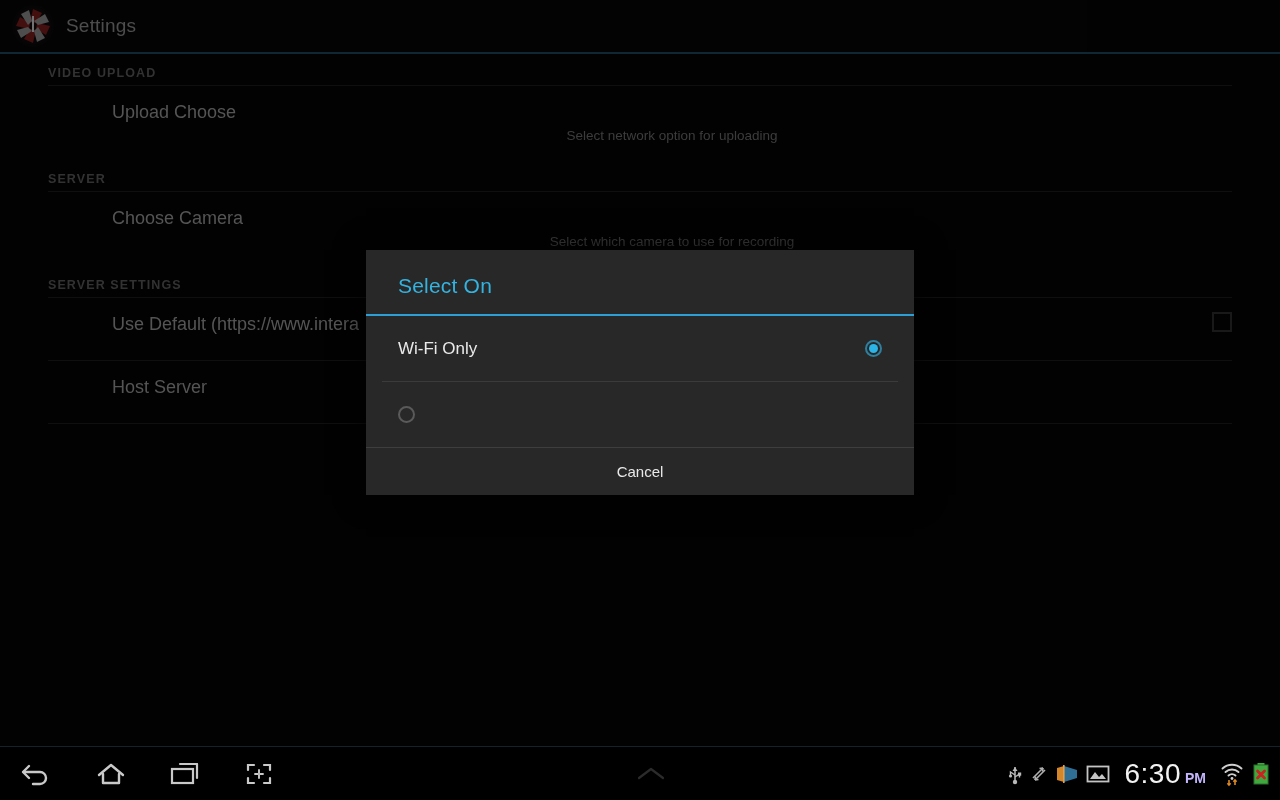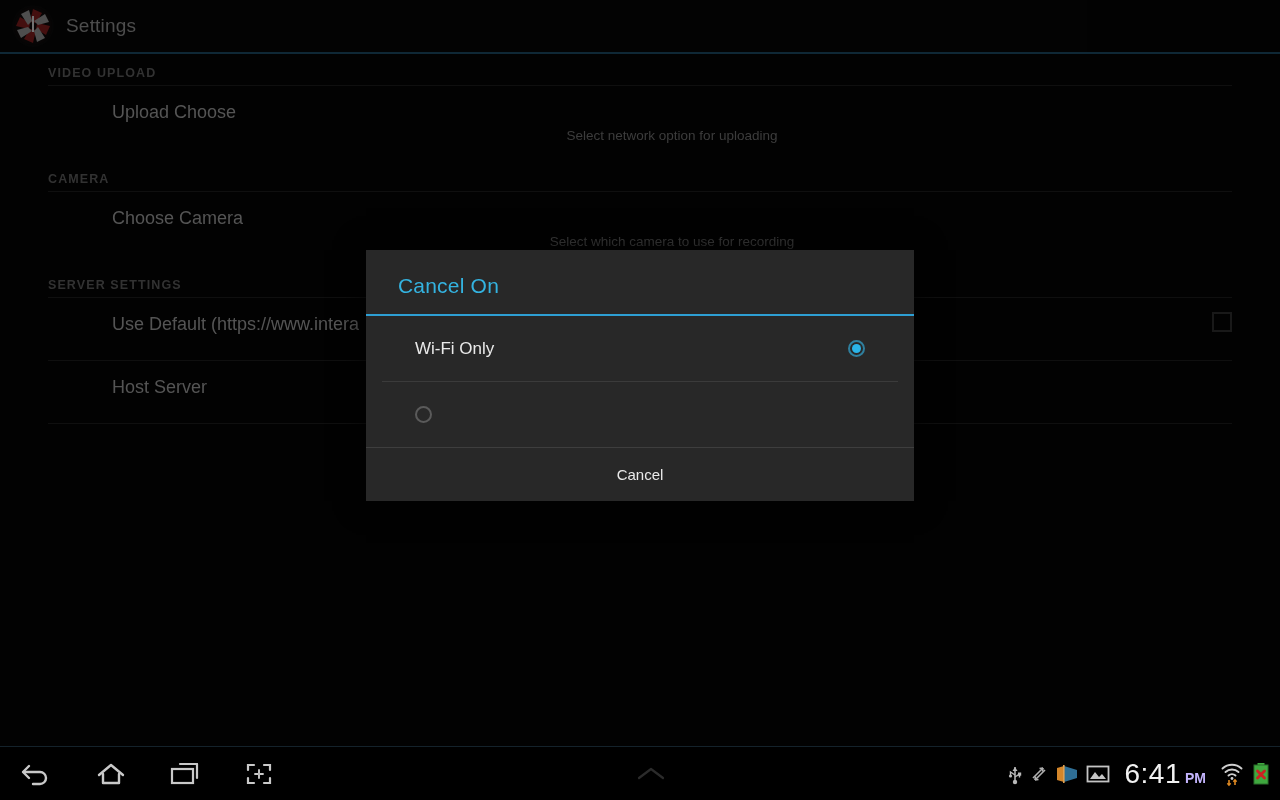--- a/index.html
+++ b/index.html
@@ -79,41 +79,41 @@
     box-shadow:0 0 28px rgba(0,0,0,.85);
   }
   .dialog-header { padding:24px 32px 16px 32px; }
   .dialog-title {
     font-size:21px; color:#34b3e0; letter-spacing:.2px;
   }
   .dialog-title-rule { height:2px; background:#2e9fd4; }
   .dialog-body { background:#282828; }
   .dlg-option {
     height:65px; display:flex; align-items:center;
-    padding:0 49px;
+    padding:0 32px;
     cursor:default;
   }
   .dlg-option-label {
     flex:1; font-size:17px; color:#e9e9e9;
   }
   .radio {
     width:17px; height:17px; border-radius:50%;
     border:2px solid #5a5a5a; flex:none;
     position:relative; background:transparent;
   }
   .radio.checked { border-color:#2f7f9e; }
   .radio.checked::after {
     content:""; position:absolute; left:2px; top:2px;
     width:9px; height:9px; border-radius:50%;
     background:#2ab4e8;
   }
   .dlg-sep { height:1px; background:#3b3b3b; margin:0 16px; }
   .dialog-footer {
     border-top:1px solid #3e3e3e;
-    height:54px; display:flex; align-items:center; justify-content:center;
+    height:48px; display:flex; align-items:center; justify-content:center;
     background:#282828;
   }
   .dialog-footer .cancel-label {
     font-size:15px; color:#e9e9e9;
   }
 
   
   .systembar {
     position:absolute; left:0; top:746px; width:1280px; height:54px;
     background:#000;
@@ -170,21 +170,21 @@
 
   <div class="settings-list">
 
     <div class="section-header">VIDEO UPLOAD</div>
     <div class="divider"></div>
     <div class="pref-row">
       <div class="pref-title">Upload Choose</div>
       <div class="pref-summary">Select network option for uploading</div>
     </div>
 
-    <div class="section-header">CAMERA</div>
+    <div class="section-header">SERVER</div>
     <div class="divider"></div>
     <div class="pref-row">
       <div class="pref-title">Choose Camera</div>
       <div class="pref-summary">Select which camera to use for recording</div>
     </div>
 
     <div class="section-header">SERVER SETTINGS</div>
     <div class="divider"></div>
 
     <div class="pref-row with-check">
@@ -200,21 +200,21 @@
       <div class="pref-title">Host Server</div>
     </div>
 
     <div class="divider"></div>
   </div>
 
   <div class="scrim"></div>
 
   <div class="dialog">
     <div class="dialog-header">
-      <div class="dialog-title">Cancel On</div>
+      <div class="dialog-title">Select On</div>
     </div>
     <div class="dialog-title-rule"></div>
 
     <div class="dialog-body">
       <div class="dlg-option">
         <span class="dlg-option-label">Wi-Fi Only</span>
         <span class="radio checked"></span>
       </div>
       <div class="dlg-sep"></div>
       <div class="dlg-option">
@@ -310,21 +310,21 @@
       </span>
 
       <span class="sysicon">
         <svg width="24" height="20" viewBox="0 0 24 20">
           <rect x="1.5" y="2.5" width="21" height="15" fill="none" stroke="#c4c4c4" stroke-width="1.8"></rect>
           <path d="M4 15 L9 8 L13 13 L16 10 L20 15 Z" fill="#c4c4c4"></path>
         </svg>
       </span>
 
       <span class="clock">
-        <span class="clock-time">6:41</span>
+        <span class="clock-time">6:30</span>
         <span class="clock-ampm">PM</span>
       </span>
 
       <span class="sysicon">
         <svg width="26" height="26" viewBox="0 0 26 26">
           <g fill="none" stroke="#cfcfcf" stroke-width="1.9" stroke-linecap="round">
             <path d="M3.5 7.5 A14 14 0 0 1 22.5 7.5"></path>
             <path d="M6.5 11 A9.6 9.6 0 0 1 19.5 11"></path>
             <path d="M9.5 14.5 A5.2 5.2 0 0 1 16.5 14.5"></path>
           </g>

